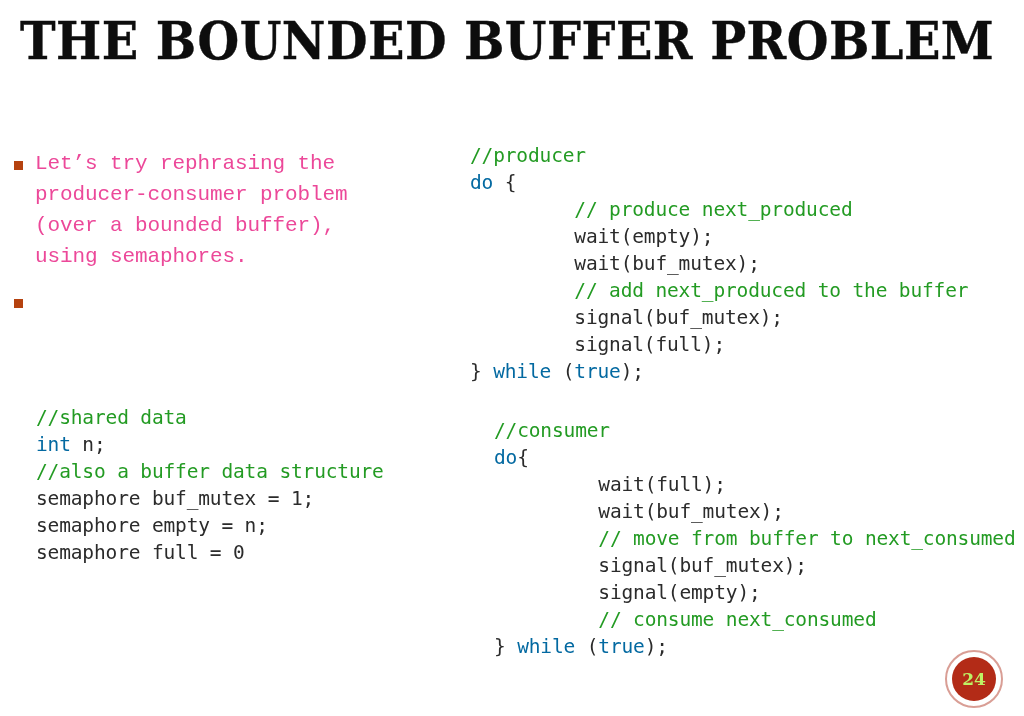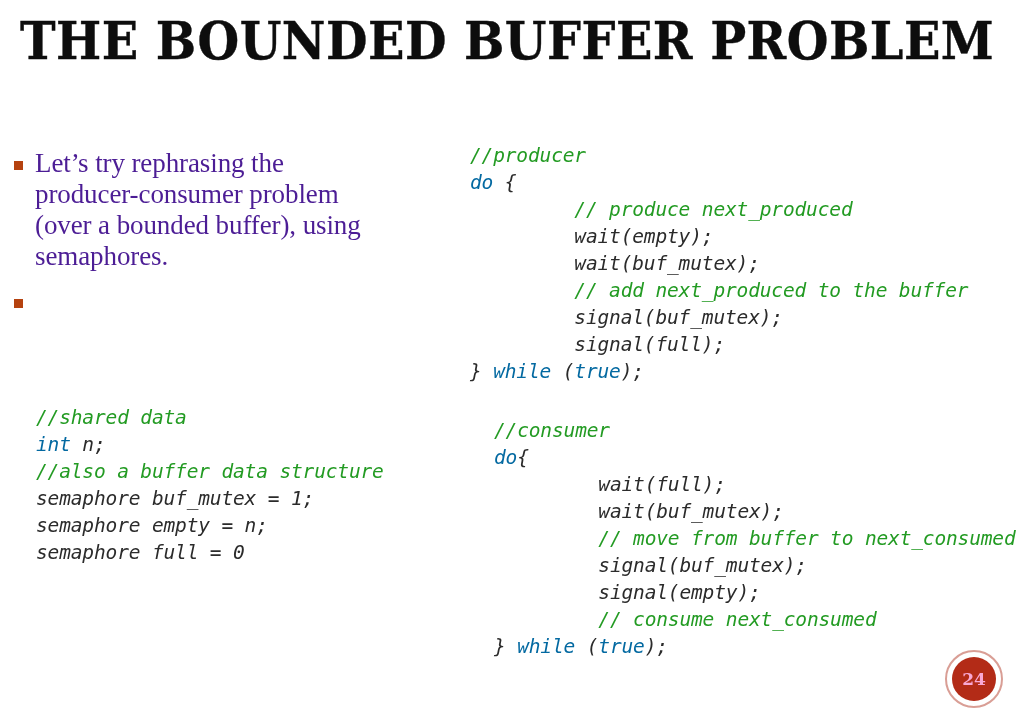--- a/index.html
+++ b/index.html
@@ -56,43 +56,43 @@
   }
   .bullet-mark {
     flex: 0 0 auto;
     width: 9px;
     height: 9px;
     background: #b5420f;
     margin-top: 13px;
     margin-right: 12px;
   }
   .bullet-text {
-    font-family: Liberation Serif, serif;
-    font-size: 27px;
+    font-family: Liberation Mono, monospace;
+    font-size: 21px;
     line-height: 31px;
-    color: #4c1d95;
+    color: #ec4899;
     letter-spacing: -0.1px;
     width: 330px;
   }
 
   
   .code {
     position: absolute;
     font-family: "DejaVu Sans Mono", monospace;
     font-size: 19.5px;
     line-height: 27px;
     color: #2b2b2b;
     white-space: pre;
     letter-spacing: -0.15px;
   }
   #code-shared { left: 36px; top: 404px; }
   #code-producer { left: 470px; top: 142px; }
   #code-consumer { left: 470px; top: 417px; margin-left: 24px; }
 
-  .ln { display: block; height: 27px; font-style: italic; }
+  .ln { display: block; height: 27px; }
   .cm { color: #239b23; }   
   .kw { color: #0369a1; }   
   .pl { color: #2b2b2b; }
 
   
   #page-badge {
     position: absolute;
     left: 945px;
     top: 650px;
     width: 58px;
@@ -110,21 +110,21 @@
     border-radius: 50%;
     background: #b32b17;
     display: flex;
     align-items: center;
     justify-content: center;
   }
   #page-badge .num {
     font-family: "DejaVu Serif", serif;
     font-weight: bold;
     font-size: 17px;
-    color: #f9a8d4;
+    color: #bef264;
     line-height: 1;
   }
 </style>
 </head>
 <body>
 
 <div id="slide">
 
   <div id="slide-title">The Bounded Buffer Problem</div>
 

